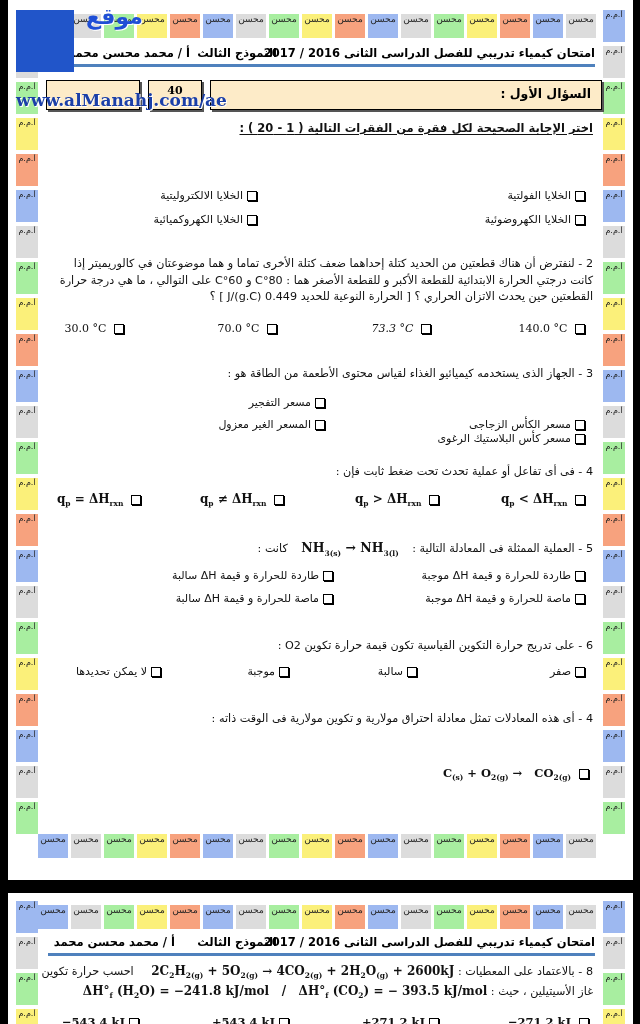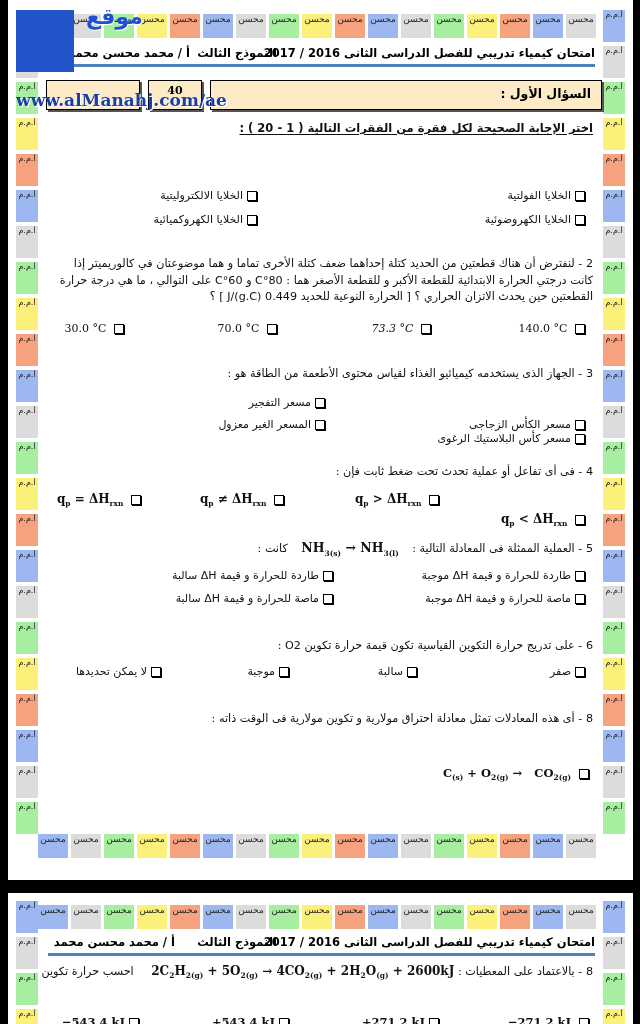--- a/index.html
+++ b/index.html
@@ -151,42 +151,42 @@
   <div class="opt eq" style="right:352px;top:322px;font-weight:normal;direction:rtl;"><span class="cb"></span> <span style="direction:ltr;unicode-bidi:isolate;">70.0 °C</span></div>
   <div class="opt eq" style="right:505px;top:322px;font-weight:normal;direction:rtl;"><span class="cb"></span> <span style="direction:ltr;unicode-bidi:isolate;">30.0 °C</span></div>
 
   <div class="q" style="top:366px;">3 - الجهاز الذى يستخدمه كيميائيو الغذاء لقياس محتوى الأطعمة من الطاقة هو :</div>
   <div class="opt" style="right:44px;top:396px;margin-top:36px;"><span class="cb"></span><span>مسعر كأس البلاستيك الرغوى</span></div>
   <div class="opt" style="right:304px;top:396px;"><span class="cb"></span><span>مسعر التفجير</span></div>
   <div class="opt" style="right:44px;top:418px;"><span class="cb"></span><span>مسعر الكأس الزجاجى</span></div>
   <div class="opt" style="right:304px;top:418px;"><span class="cb"></span><span>المسعر الغير معزول</span></div>
 
   <div class="q" style="top:464px;">4 - فى أى تفاعل أو عملية تحدث تحت ضغط ثابت فإن :</div>
-  <div class="opt" style="right:44px;top:512px;text-align:right;"><span class="cb"></span> <span class="eq" style="font-size:12px;">q<sub>p</sub> &lt; ΔH<sub>rxn</sub></span></div>
+  <div class="opt" style="right:44px;top:492px;text-align:right;"><span class="cb"></span> <span class="eq" style="font-size:12px;">q<sub>p</sub> &lt; ΔH<sub>rxn</sub></span></div>
   <div class="opt" style="right:190px;top:492px;"><span class="cb"></span> <span class="eq" style="font-size:12px;">q<sub>p</sub> &gt; ΔH<sub>rxn</sub></span></div>
   <div class="opt" style="right:345px;top:492px;"><span class="cb"></span> <span class="eq" style="font-size:12px;">q<sub>p</sub> ≠ ΔH<sub>rxn</sub></span></div>
   <div class="opt" style="right:488px;top:492px;"><span class="cb"></span> <span class="eq" style="font-size:12px;">q<sub>p</sub> = ΔH<sub>rxn</sub></span></div>
 
   <div class="q" style="top:540px;">
     <span>5 - العملية الممثلة فى المعادلة التالية :</span>
     <span class="eq" style="margin:16px 10px;font-size:12.5px;">NH<sub>3(s)</sub> → NH<sub>3(l)</sub></span>
     <span>كانت :</span>
   </div>
   <div class="opt" style="right:44px;top:569px;"><span class="cb"></span><span>طاردة للحرارة و قيمة ΔH موجبة</span></div>
   <div class="opt" style="right:296px;top:569px;"><span class="cb"></span><span>طاردة للحرارة و قيمة ΔH سالبة</span></div>
   <div class="opt" style="right:44px;top:592px;"><span class="cb"></span><span>ماصة للحرارة و قيمة ΔH موجبة</span></div>
   <div class="opt" style="right:296px;top:592px;"><span class="cb"></span><span>ماصة للحرارة و قيمة ΔH سالبة</span></div>
 
   <div class="q" style="top:638px;">6 - على تدريج حرارة التكوين القياسية تكون قيمة حرارة تكوين O2 :</div>
   <div class="opt" style="right:44px;top:665px;"><span class="cb"></span><span>صفر</span></div>
   <div class="opt" style="right:212px;top:665px;"><span class="cb"></span><span>سالبة</span></div>
-  <div class="opt" style="right:340px;top:665px;"><span class="cb"></span><span>موجبة</span></div>
+  <div class="opt" style="right:340px;top:665px;font-family:Liberation Serif, serif;"><span class="cb"></span><span>موجبة</span></div>
   <div class="opt" style="right:468px;top:665px;"><span class="cb"></span><span>لا يمكن تحديدها</span></div>
 
-  <div class="q" style="top:711px;">8 - أى هذه المعادلات تمثل معادلة احتراق مولارية و تكوين مولارية فى الوقت ذاته :</div>
+  <div class="q" style="top:711px;">4 - أى هذه المعادلات تمثل معادلة احتراق مولارية و تكوين مولارية فى الوقت ذاته :</div>
   <div class="eqopt" style="right:40px;top:766px;">C<sub>(s)</sub> + O<sub>2(g)</sub> →&nbsp;&nbsp; CO<sub>2(g)</sub> <span class="cb"></span></div>
 </div>
 
 <div class="page" id="p2">
   <div id="topTiles2">
       <div class="tile c0" style="left: 30px; top: 12px;">محسن</div>
       <div class="tile c1" style="left: 63px; top: 12px;">محسن</div>
       <div class="tile c2" style="left: 96px; top: 12px;">محسن</div>
       <div class="tile c3" style="left: 129px; top: 12px;">محسن</div>
       <div class="tile c4" style="left: 162px; top: 12px;">محسن</div>
@@ -221,17 +221,21 @@
     <span style="right:318px;">النموذج الثالث</span>
     <span style="right:420px;">أ / محمد محسن محمد</span>
   </div>
   <div class="rule" style="top:60px;"></div>
 
   <div class="q" style="top:70px;white-space:nowrap;">
     <span>8 - بالاعتماد على المعطيات :</span>
     <span class="eq" style="font-size:12px;">2C<sub>2</sub>H<sub>2(g)</sub> + 5O<sub>2(g)</sub> → 4CO<sub>2(g)</sub> + 2H<sub>2</sub>O<sub>(g)</sub> + 2600kJ</span>
     <span style="margin-right:14px;">احسب حرارة تكوين</span>
   </div>
+  <div class="q" style="top:90px;white-space:nowrap;">
+    <span>غاز الأسيتيلين ، حيث :</span>
+    <span class="eq" style="font-size:12px;">ΔH°<sub>f</sub> (H<sub>2</sub>O) = −241.8 kJ/mol &nbsp; / &nbsp; ΔH°<sub>f</sub> (CO<sub>2</sub>) = − 393.5 kJ/mol</span>
+  </div>
   <div class="eqopt" style="right:40px;top:122px;"><span>−271.2 kJ</span> <span class="cb"></span></div>
   <div class="eqopt" style="right:190px;top:122px;"><span>+271.2 kJ</span><span class="cb"></span></div>
   <div class="eqopt" style="right:340px;top:122px;"><span>+543.4 kJ</span><span class="cb"></span></div>
   <div class="eqopt" style="right:490px;top:122px;"><span>−543.4 kJ</span><span class="cb"></span></div>
 </div>
 
 </body></html>

